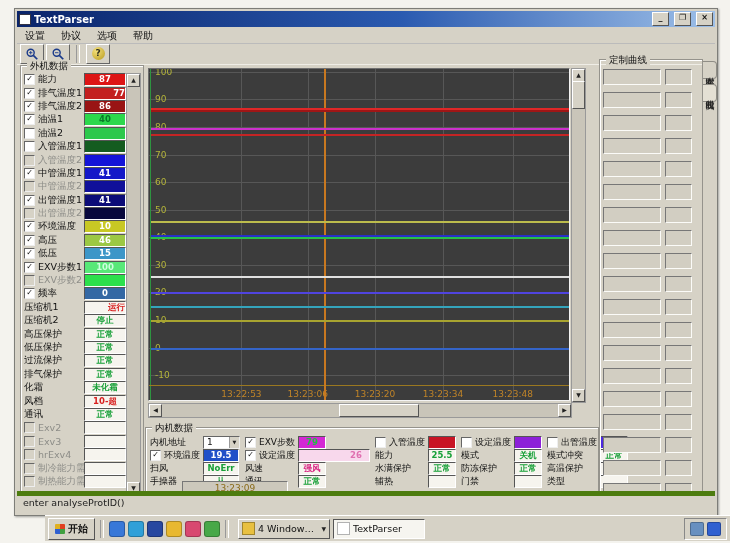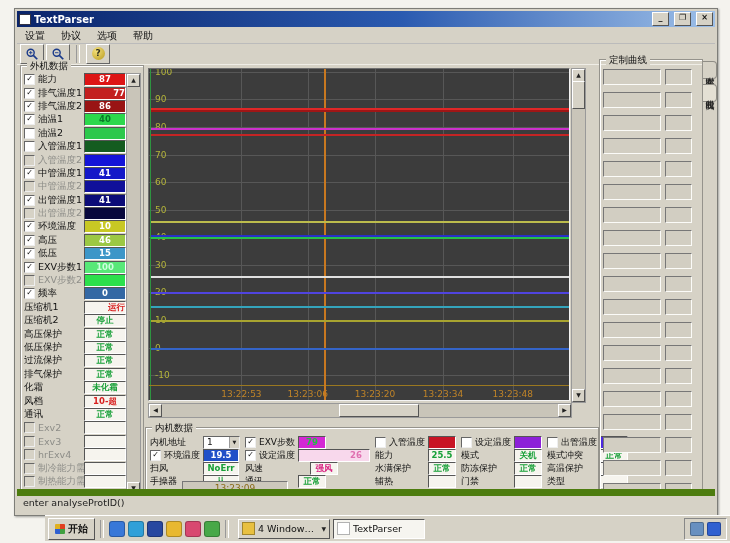--- a/index.html
+++ b/index.html
@@ -59,21 +59,21 @@
   
   #custom-group{left:584px;top:50px;width:102px;height:438px}
   #custom-rows{position:absolute;left:3px;top:9px}
   .cp-row{display:flex;gap:4px;margin-bottom:7px}
   .slot-w{width:56px;height:14px;background:#d2cec2;border:1px solid;border-color:#777 #fbfbf8 #fbfbf8 #777}
   .slot-n{width:25px;height:14px;background:#d2cec2;border:1px solid;border-color:#777 #fbfbf8 #fbfbf8 #777}
   
   #side-tabs{position:absolute;left:688px;top:52px;width:14px;display:flex;flex-direction:column;gap:5px}
   .vtab{writing-mode:vertical-rl;font-size:9px;padding:8px 0;background:#d6d2c6;border:1px solid #8f8d86;border-left:none;border-radius:0 4px 4px 0;width:13px;text-align:center;color:#222}
   .vtab.active{background:#e4e0d4}
-  .statusbar{position:absolute;left:2px;bottom:2px;right:2px;height:15px;border-top:7px solid #4d7c0f;font-size:9.5px;padding:1px 6px;color:#222;background:#d6d2c6}
+  .statusbar{position:absolute;left:2px;bottom:2px;right:2px;height:15px;border-top:5px solid #4d7c0f;font-size:9.5px;padding:1px 6px;color:#222;background:#d6d2c6}
   
   #taskbar{position:absolute;left:45px;top:515px;width:685px;height:26px;background:#d6d2c6;border-top:1px solid #fff;display:flex;align-items:center;gap:3px;padding:0 3px;box-sizing:border-box}
   .start{height:20px;padding:0 6px;border:1px solid;border-color:#fff #555 #555 #fff;display:flex;align-items:center;gap:3px;font-size:10px;font-weight:bold;background:#d6d2c6}
   .flag{width:10px;height:10px;background:conic-gradient(#e04020 25%,#40a040 0 50%,#3060d0 0 75%,#e0b020 0);border-radius:1px}
   .tb-sep{width:2px;height:18px;border-left:1px solid #999;border-right:1px solid #fff;margin:0 2px}
   #quicklaunch{display:flex;gap:3px;align-items:center}
   .ql-icon{width:14px;height:14px;border-radius:3px;border:1px solid rgba(0,0,0,.25)}
   #task-buttons{display:flex;gap:3px;align-items:center;margin-left:4px}
   .tbtn{height:20px;width:92px;border:1px solid;border-color:#fff #555 #555 #fff;display:flex;align-items:center;gap:3px;padding:0 3px;font-size:9.5px;overflow:hidden;white-space:nowrap;background:#d6d2c6;box-sizing:border-box}
   .tbtn.active{background:#f6f5f0;border-color:#555 #fff #fff #555}
@@ -394,21 +394,21 @@
             </div>
           </div>
           <div class="ind-col">
             <div class="ind-vrow">
               <div class="ind-badge" style="background: rgb(212, 40, 212); color: rgb(32, 192, 64);">79</div>
             </div>
             <div class="ind-vrow">
               <div class="ind-badge" style="background: rgb(248, 216, 236); color: rgb(224, 112, 176); padding-left: 44px;">26</div>
             </div>
             <div class="ind-vrow">
-              <div class="ind-badge outline" style="color: rgb(216, 32, 128); margin-left: 12px;">强风</div>
+              <div class="ind-badge outline" style="color: rgb(216, 32, 128);">强风</div>
             </div>
             <div class="ind-vrow">
               <div class="ind-badge outline" style="color: rgb(24, 160, 56);">正常</div>
             </div>
           </div>
         </div>
         <div class="ind-group">
           <div class="ind-col">
             <div class="ind-lrow">
               <div class="cb"></div>

